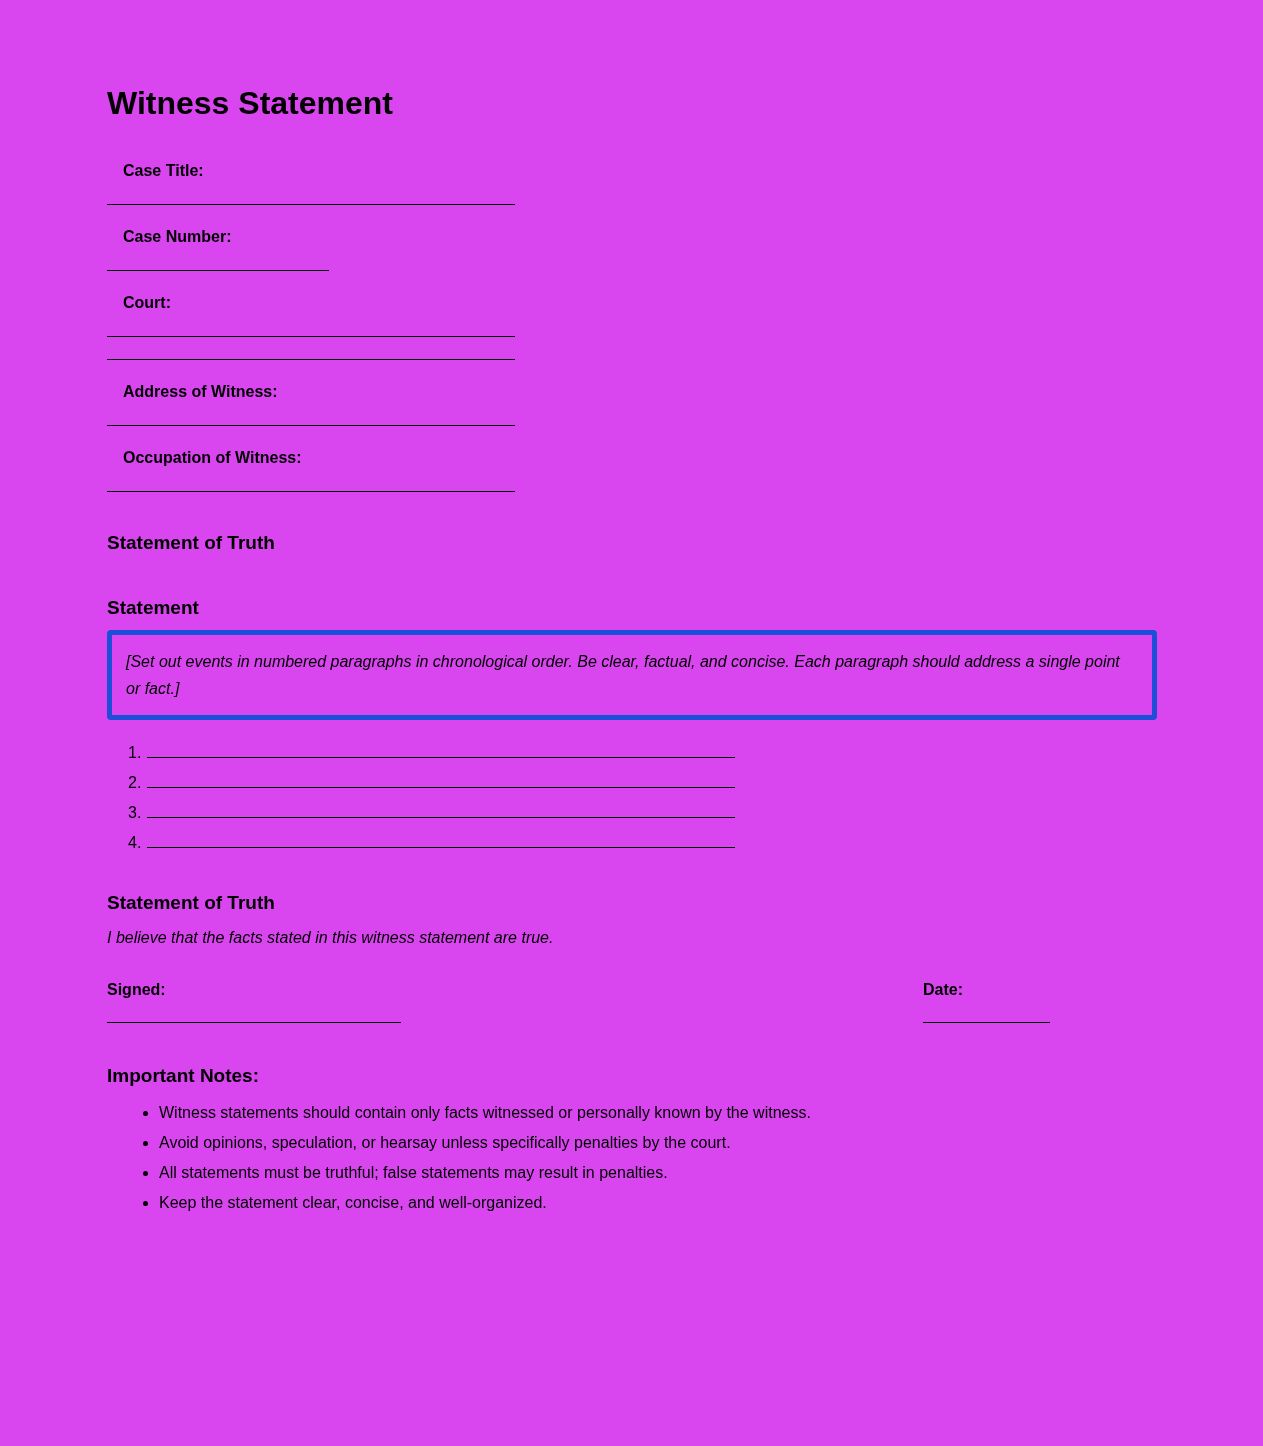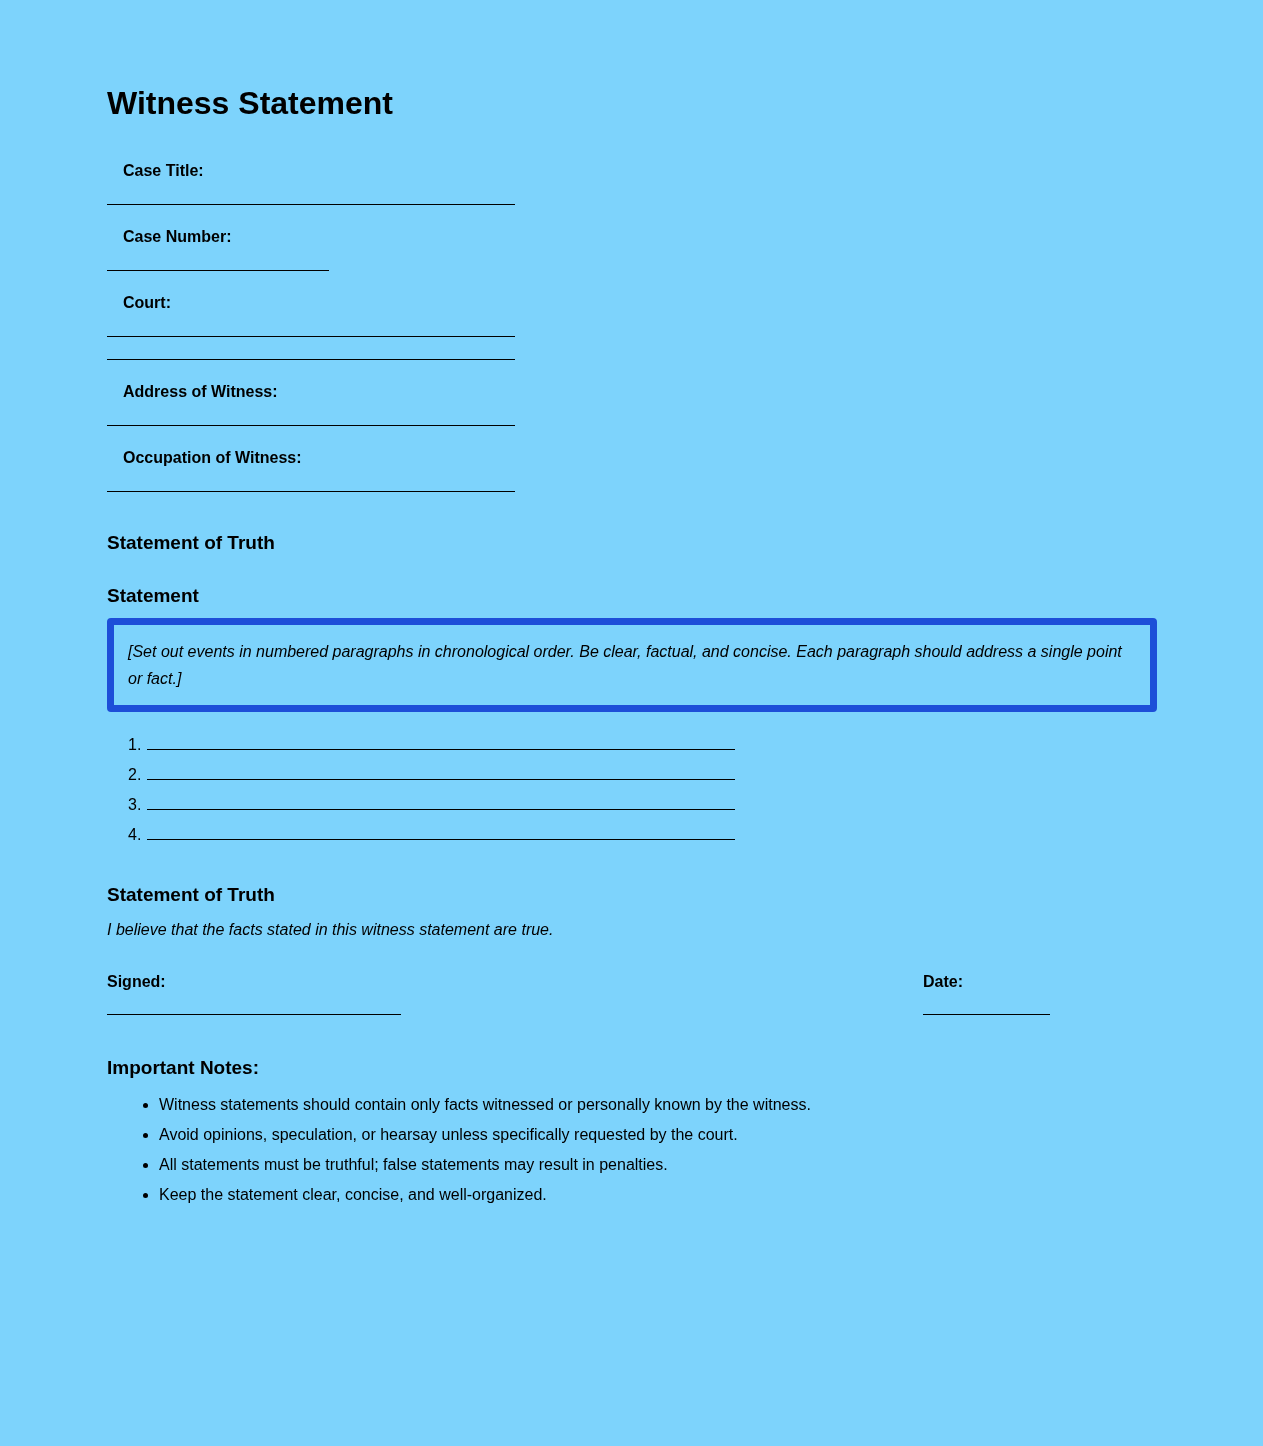--- a/index.html
+++ b/index.html
@@ -1,20 +1,20 @@
 <!DOCTYPE html>
 <html><head>
 <meta charset="utf-8">
 <style>
   * { box-sizing: border-box; }
   html, body { margin: 0; padding: 0; background: #ffffff; }
   .page {
     width: 1263px;
     height: 1446px;
-    background: #7dd3fc;
+    background: #d946ef;
     color: #000000;
     font-family: "Liberation Sans", "DejaVu Sans", sans-serif;
     font-size: 16px;
     padding: 86px 106px 40px 107px;
     overflow: hidden;
   }
   .doc-title {
     font-size: 32px;
     font-weight: bold;
     line-height: 35px;
@@ -32,28 +32,28 @@
   }
   .w-long  { width: 408px; }
   .w-short { width: 222px; }
   .witness-group { margin-top: 14px; }
   .section-heading {
     font-size: 19px;
     font-weight: bold;
     line-height: 22px;
     margin: 40px 0 0 0;
   }
-  .statement-heading { margin-top: 31px; }
+  .statement-heading { margin-top: 43px; }
   .truth-declaration {
     font-weight: bold;
     line-height: 19px;
     margin: 11px 0 0 0;
   }
   .guidance-box {
-    border: 7px solid #1d4ed8;
+    border: 5px solid #1d4ed8;
     border-radius: 4px;
     padding: 13px 14px;
     margin-top: 11px;
     font-style: italic;
     line-height: 27px;
   }
   .statement-list {
     list-style: none;
     margin: 23px 0 0 0;
     padding: 0 0 0 21px;
@@ -162,18 +162,18 @@
     </div>
     <div class="sig-col-right">
       <p class="sig-label">Date:</p>
       <div class="sig-line sig-line-date"></div>
     </div>
   </div>
 
   <h3 class="section-heading notes-heading">Important Notes:</h3>
   <ul class="notes-list">
     <li>Witness statements should contain only facts witnessed or personally known by the witness.</li>
-    <li>Avoid opinions, speculation, or hearsay unless specifically requested by the court.</li>
+    <li>Avoid opinions, speculation, or hearsay unless specifically penalties by the court.</li>
     <li>All statements must be truthful; false statements may result in penalties.</li>
     <li>Keep the statement clear, concise, and well-organized.</li>
   </ul>
 
 </div>
 
 </body></html>

